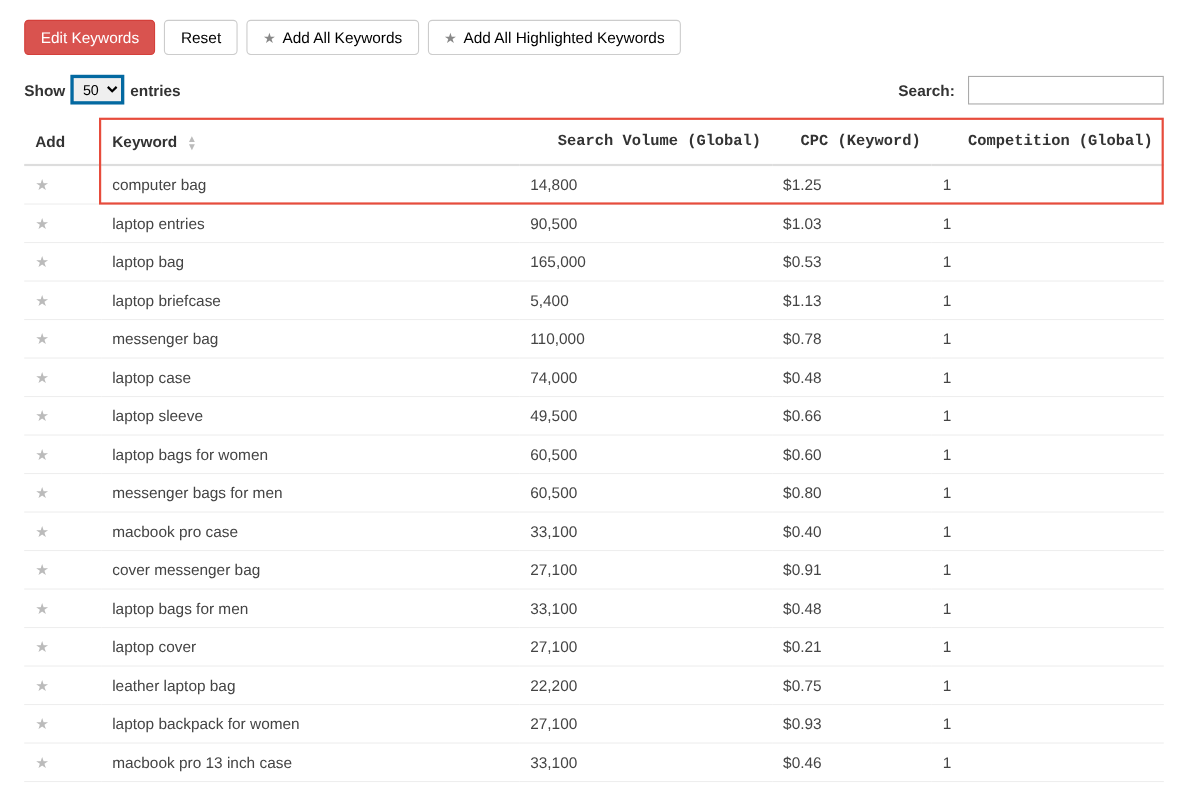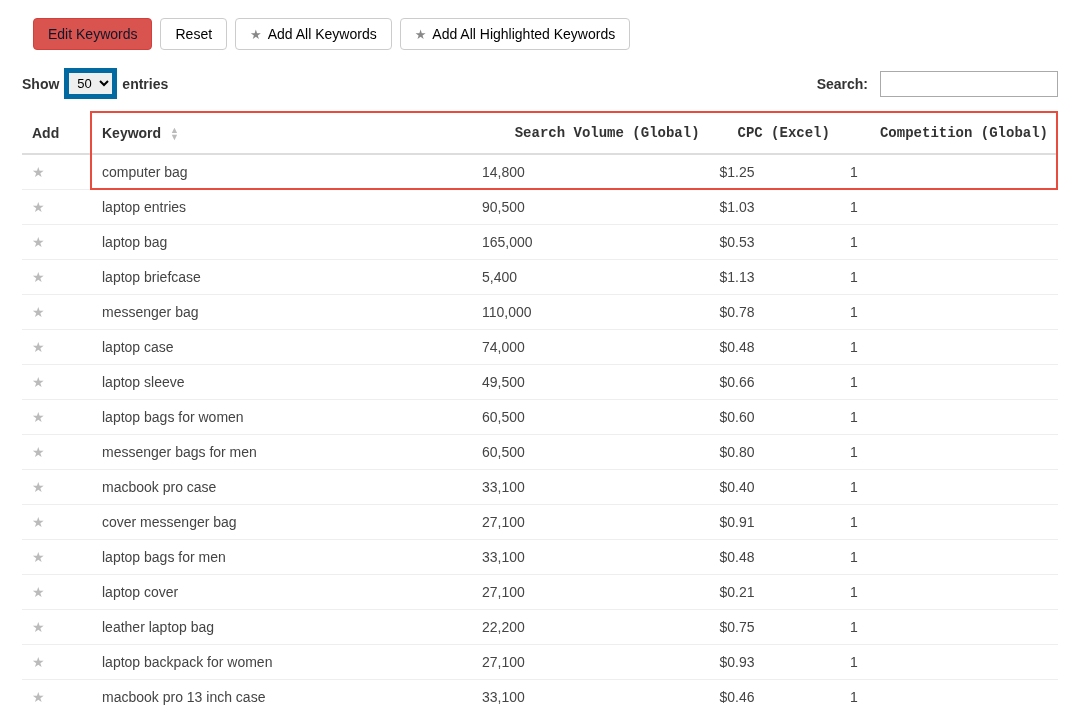--- a/index.html
+++ b/index.html
@@ -25,22 +25,21 @@
       background: #fff;
       border: 1px solid #ccc;
       display: inline-flex;
       align-items: center;
       gap: 6px;
       line-height: 1;
     }
     .btn-danger {
       background: #d9534f;
       border-color: #d43f3a;
-      color: #0f172a;
-      margin-left: 11px;
+      color: #ffffff;
     }
     .star-icon {
       color: #888;
       font-size: 13px;
     }
     .controls-row {
       display: flex;
       align-items: center;
       justify-content: space-between;
       margin-bottom: 14px;
@@ -52,21 +51,21 @@
       flex-direction: column;
     }
     .show-entries {
       display: flex;
       align-items: center;
       gap: 5px;
       font-weight: bold;
       margin-right: 14px;
     }
     .show-entries select {
-      border: 5px solid #0369a1;
+      border: 3px solid #0369a1;
       padding: 2px 4px;
       font-size: 13px;
     }
     .export-btn {
       padding: 5px 11px;
       font-size: 13px;
       border: 1px solid #adadad;
       background: linear-gradient(#fbfbfb, #e9e9e9);
       border-radius: 3px;
       cursor: pointer;
@@ -181,21 +180,21 @@
           <span>Keyword</span>
           <span class="sort-icons">
               <span>▲</span>
               <span>▼</span>
             </span>
         </th>
         <th class="num">
           <span>Search Volume (Global)</span>
         </th>
         <th class="num">
-          <span>CPC (Excel)</span>
+          <span>CPC (Keyword)</span>
         </th>
         <th class="num">
           <span>Competition (Global)</span>
         </th>
       </tr>
     </thead>
     <tbody id="tbody">
         <tr>
           <td class="col-add"><span class="row-star">★</span></td>
           <td>computer bag</td>

